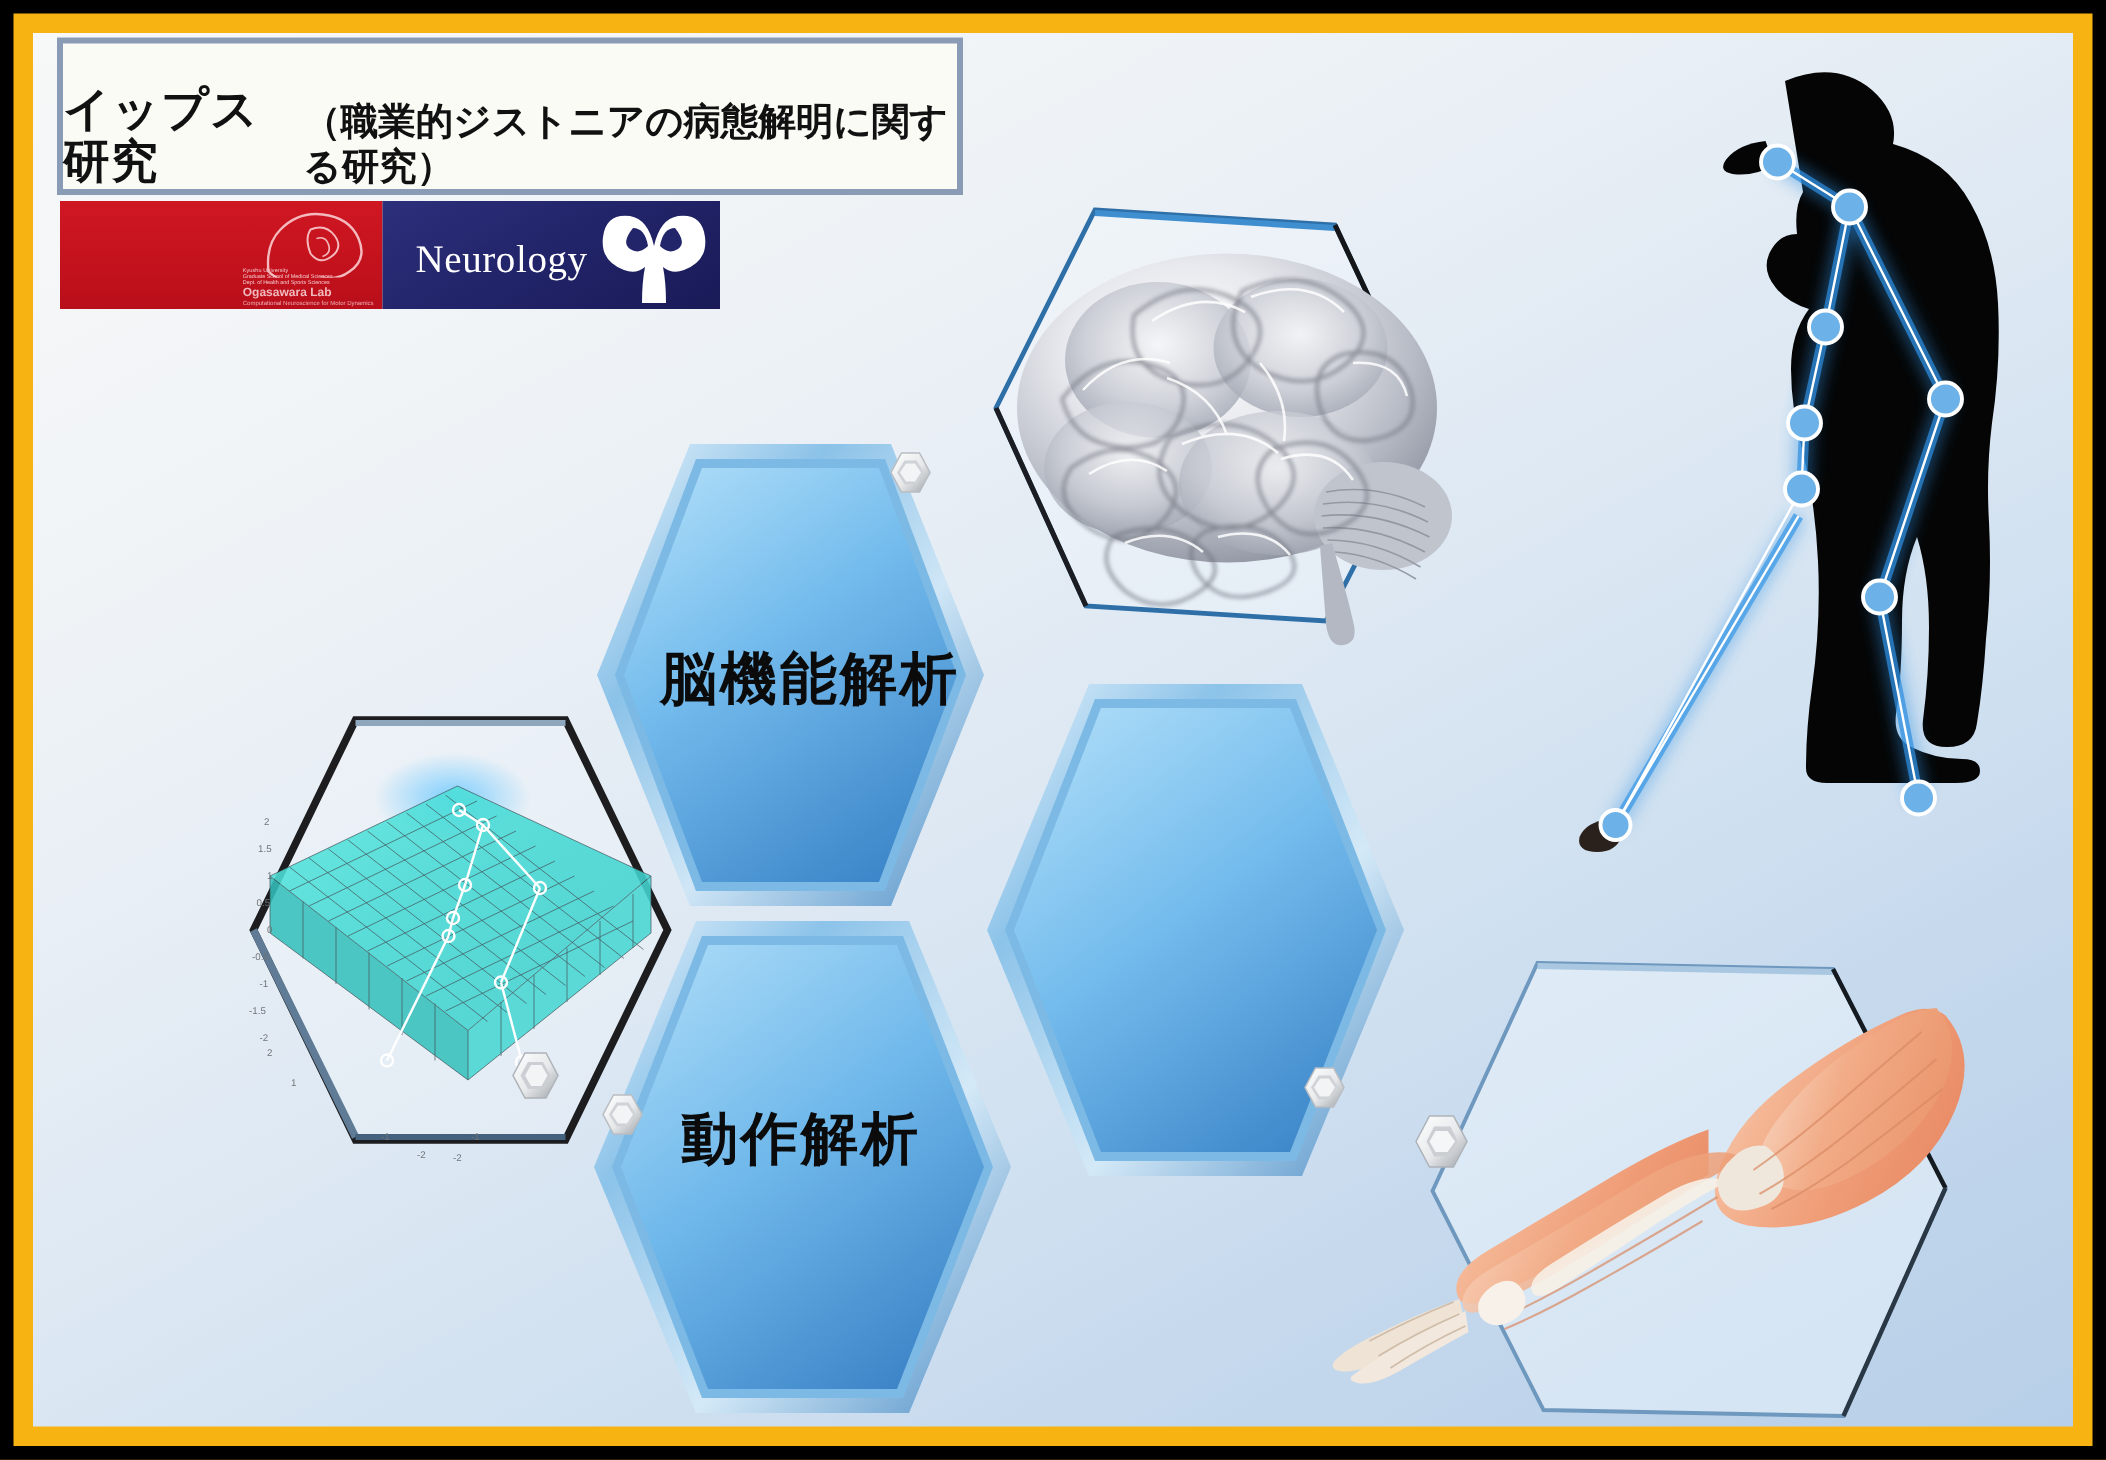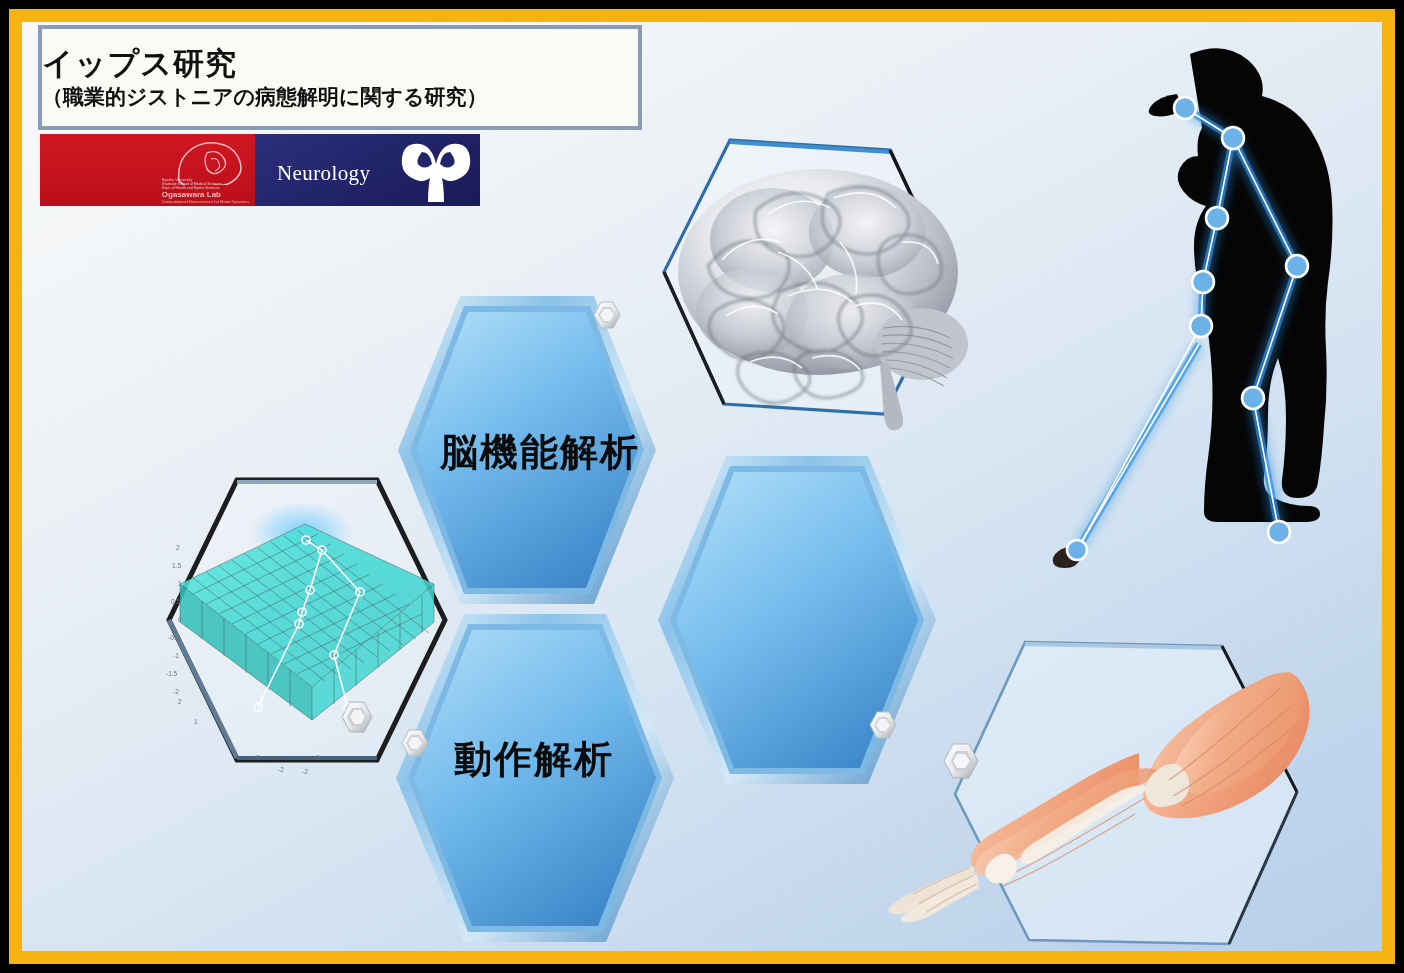--- a/index.html
+++ b/index.html
@@ -23,30 +23,30 @@
     overflow:hidden;
     background:linear-gradient(152deg,
         #f7f8f8 0%, #f2f5f7 18%, #e9eff5 35%,
         #dde8f3 52%, #cfe0f0 68%, #c3d7ec 82%, #b7cfe8 100%);
   }
   
   .title-box {
     position:absolute; left:16px; top:3px; width:604px; height:105px;
     background:#fbfbf6;
     border:4px solid #8a9cb5;
-    display:flex; flex-direction:column;
-    align-items:flex-start; justify-content:center;
+    display:flex; flex-direction:row;
+    align-items:flex-end; justify-content:center;
     z-index:40;
   }
   .title-main {
     font-size:31px; font-weight:bold; color:#111;
     letter-spacing:1px; line-height:1.15;
   }
   .title-sub {
-    font-size:21px; font-weight:bold; color:#111;
+    font-size:25px; font-weight:bold; color:#111;
     line-height:1.2; margin-top:2px;
   }
   
   .logo-row { position:absolute; left:18px; top:112px; z-index:40; display:flex; }
   .logo-red {
     position:relative; width:215px; height:72px;
     background:linear-gradient(180deg,#cf1722 0%,#c3121d 60%,#b80f1a 100%);
     overflow:hidden;
   }
   .logo-red .head-glyph {
@@ -63,21 +63,21 @@
   .lab-t4 { font-size:4px; color:#edb0b6; }
 
   .logo-navy {
     position:relative; width:225px; height:72px;
     background:linear-gradient(150deg,#2c2f7a 0%,#23256b 45%,#191a57 100%);
     overflow:hidden;
   }
   .logo-navy .nv-text {
     position:absolute; left:22px; top:50%; transform:translateY(-38%);
     font-family:"Liberation Serif", serif;
-    font-size:21px; color:#fff; letter-spacing:.4px;
+    font-size:26px; color:#fff; letter-spacing:.4px;
   }
   .logo-navy .nv-mark {
     position:absolute; right:8px; top:2px; width:72px; height:70px;
   }
   .logo-star {
     position:absolute; left:18px; top:196px; width:76px; height:72px;
     z-index:40; text-align:center;
   }
   .logo-star .star-cap {
     font-size:9px; font-weight:bold; color:#3a3a3a;

